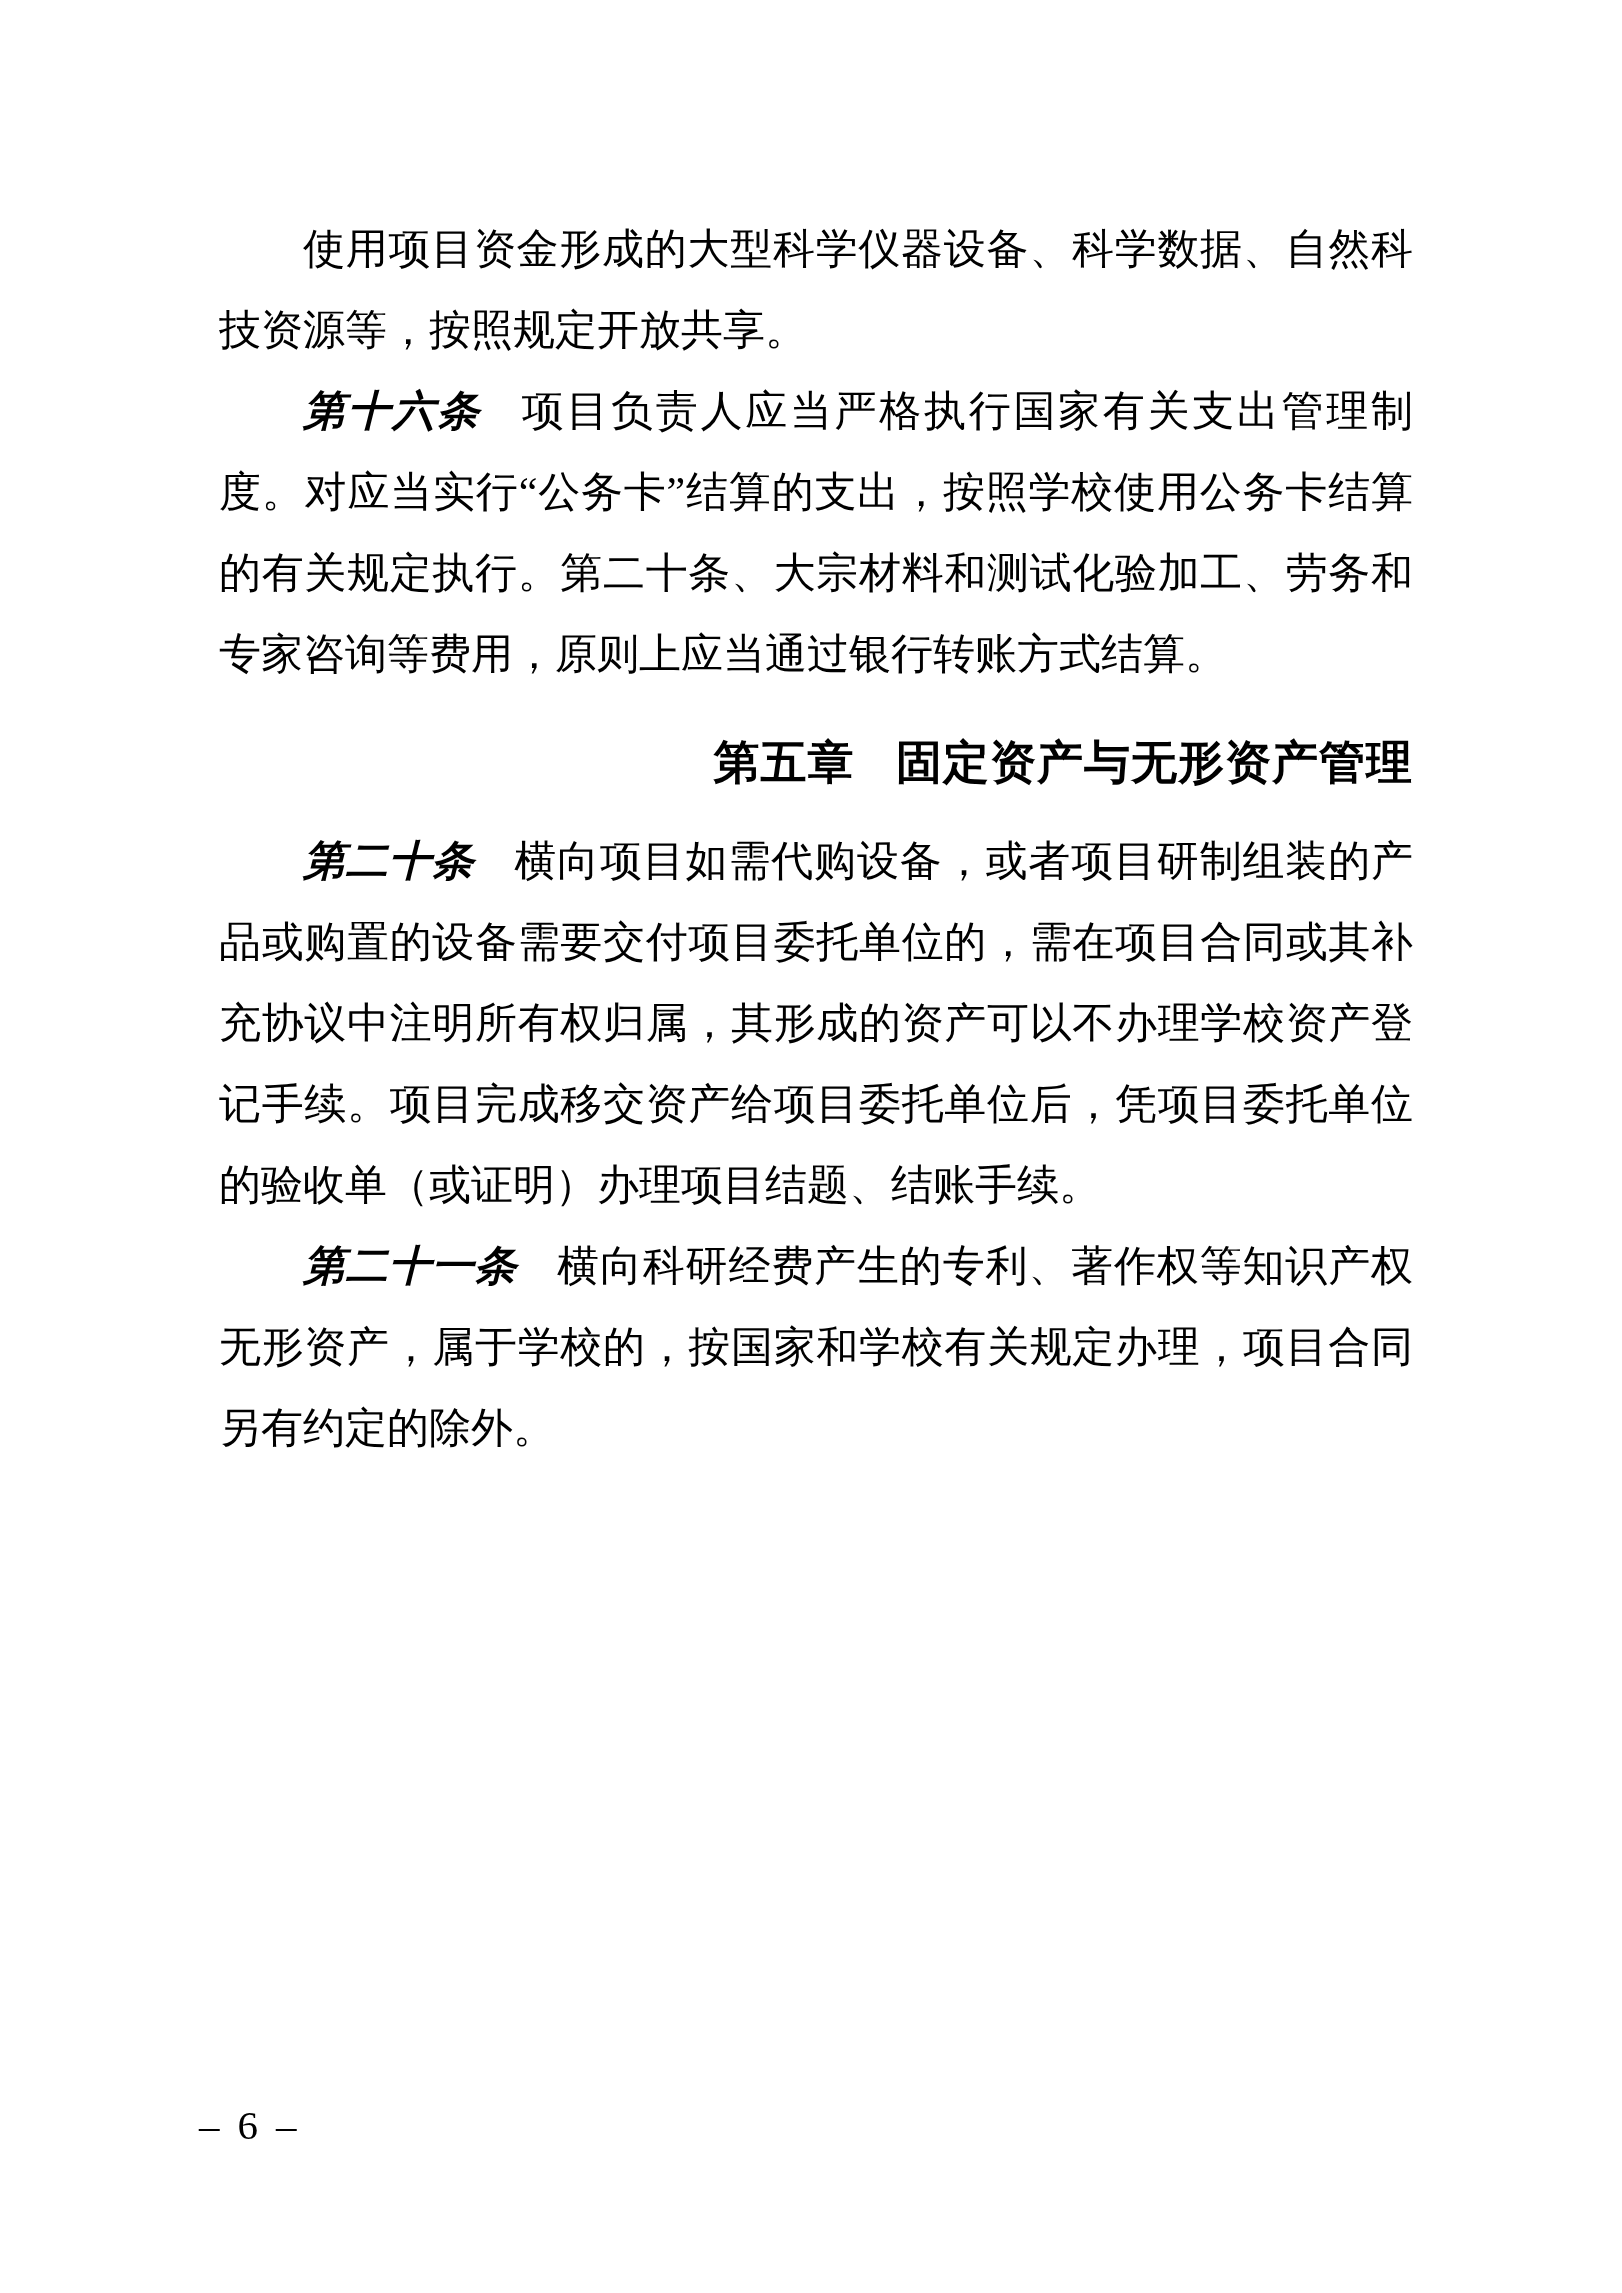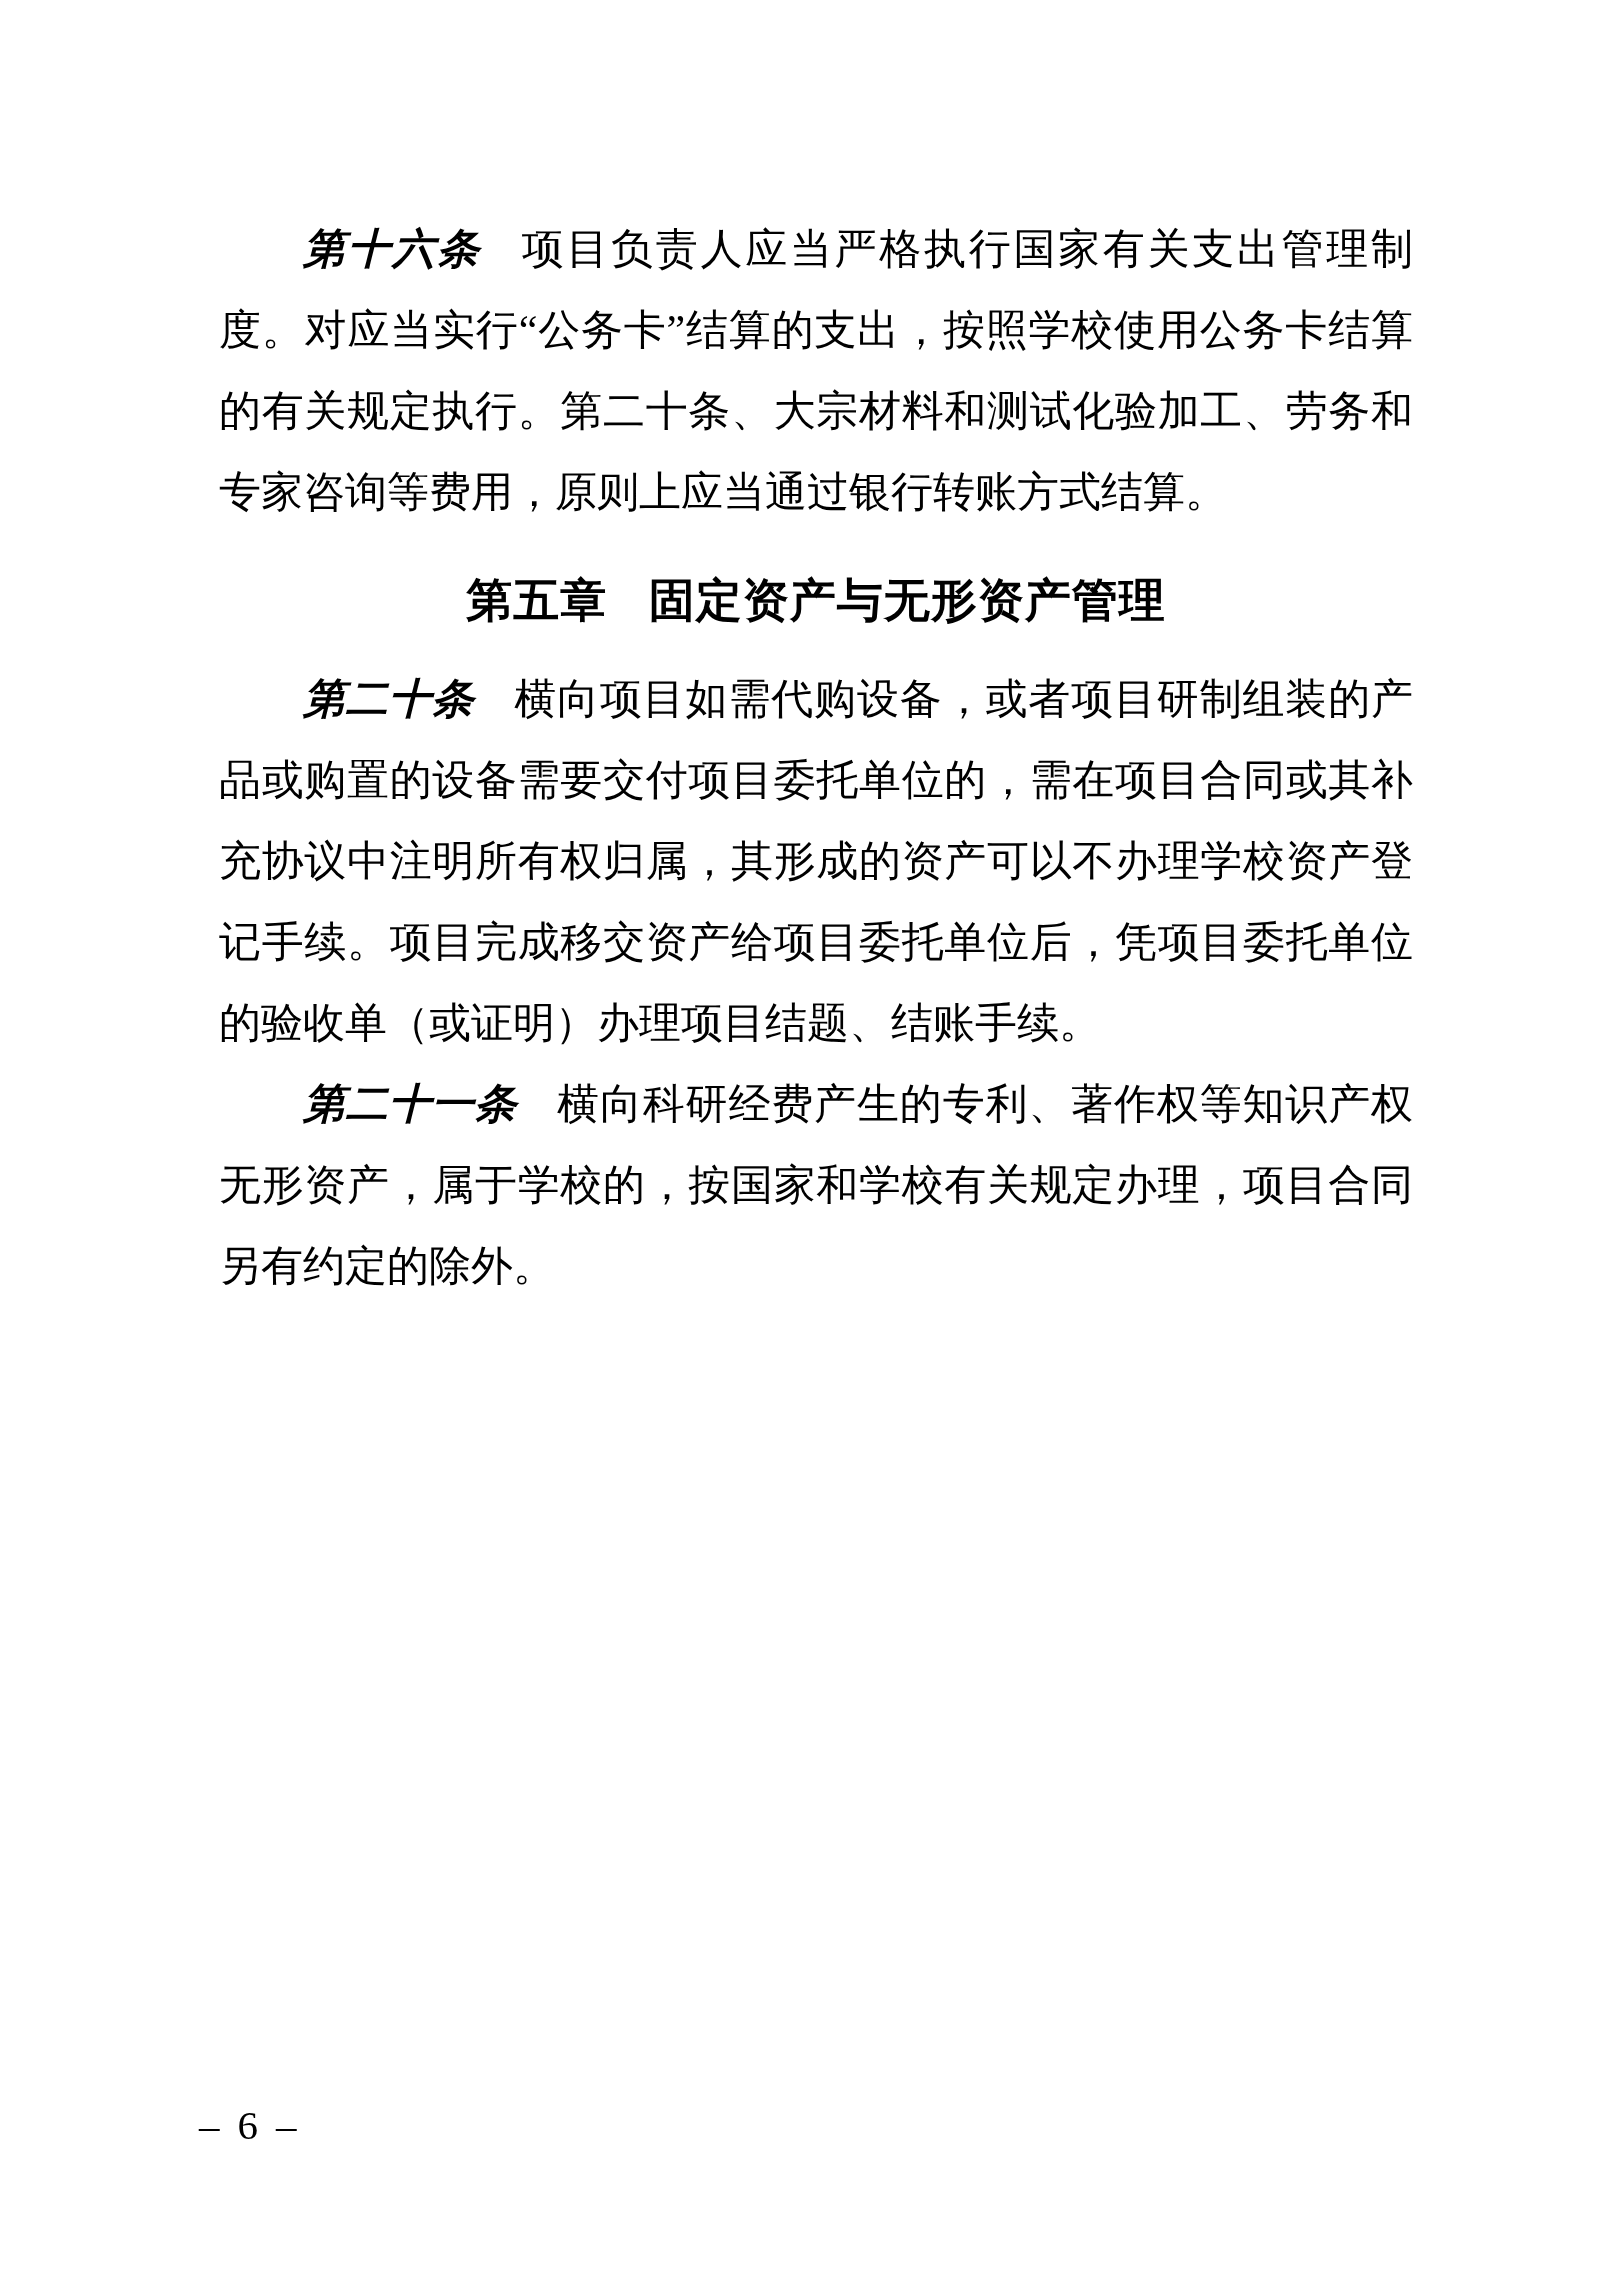--- a/index.html
+++ b/index.html
@@ -37,21 +37,21 @@
     text-align: justify;
   }
   .para .term {
     font-weight: 700;
     margin-right: 0.95em;
     font-style: italic;
   }
   .chapter {
     margin: 27.4px 0 17.6px 0;
     text-indent: 0;
-    text-align: center;
+    text-align: right;
     font-family: "Liberation Sans", sans-serif;
     font-weight: 700;
     font-size: 46px;
     line-height: 81px;
     letter-spacing: 1px;
   }
   .chapter .chapter-num {
     margin-right: 0.9em;
   }
   .page-footer {
@@ -63,20 +63,23 @@
   }
   .page-footer .num {
     word-spacing: 7.8px;
   }
 </style>
 </head>
 <body>
 
 <div class="sheet">
   <main class="doc-body" id="doc-body">
+  <p class="para">
+    <span class="body-text">使用项目资金形成的大型科学仪器设备、科学数据、自然科技资源等，按照规定开放共享。</span>
+  </p>
 
   <p class="para">
     <span class="term">第十六条</span><span class="body-text">项目负责人应当严格执行国家有关支出管理制度。对应当实行“公务卡”结算的支出，按照学校使用公务卡结算的有关规定执行。第二十条、大宗材料和测试化验加工、劳务和专家咨询等费用，原则上应当通过银行转账方式结算。</span>
   </p>
 
 
 
   <h2 class="chapter">
     <span class="chapter-num">第五章</span><span class="chapter-title">固定资产与无形资产管理</span>
   </h2>

